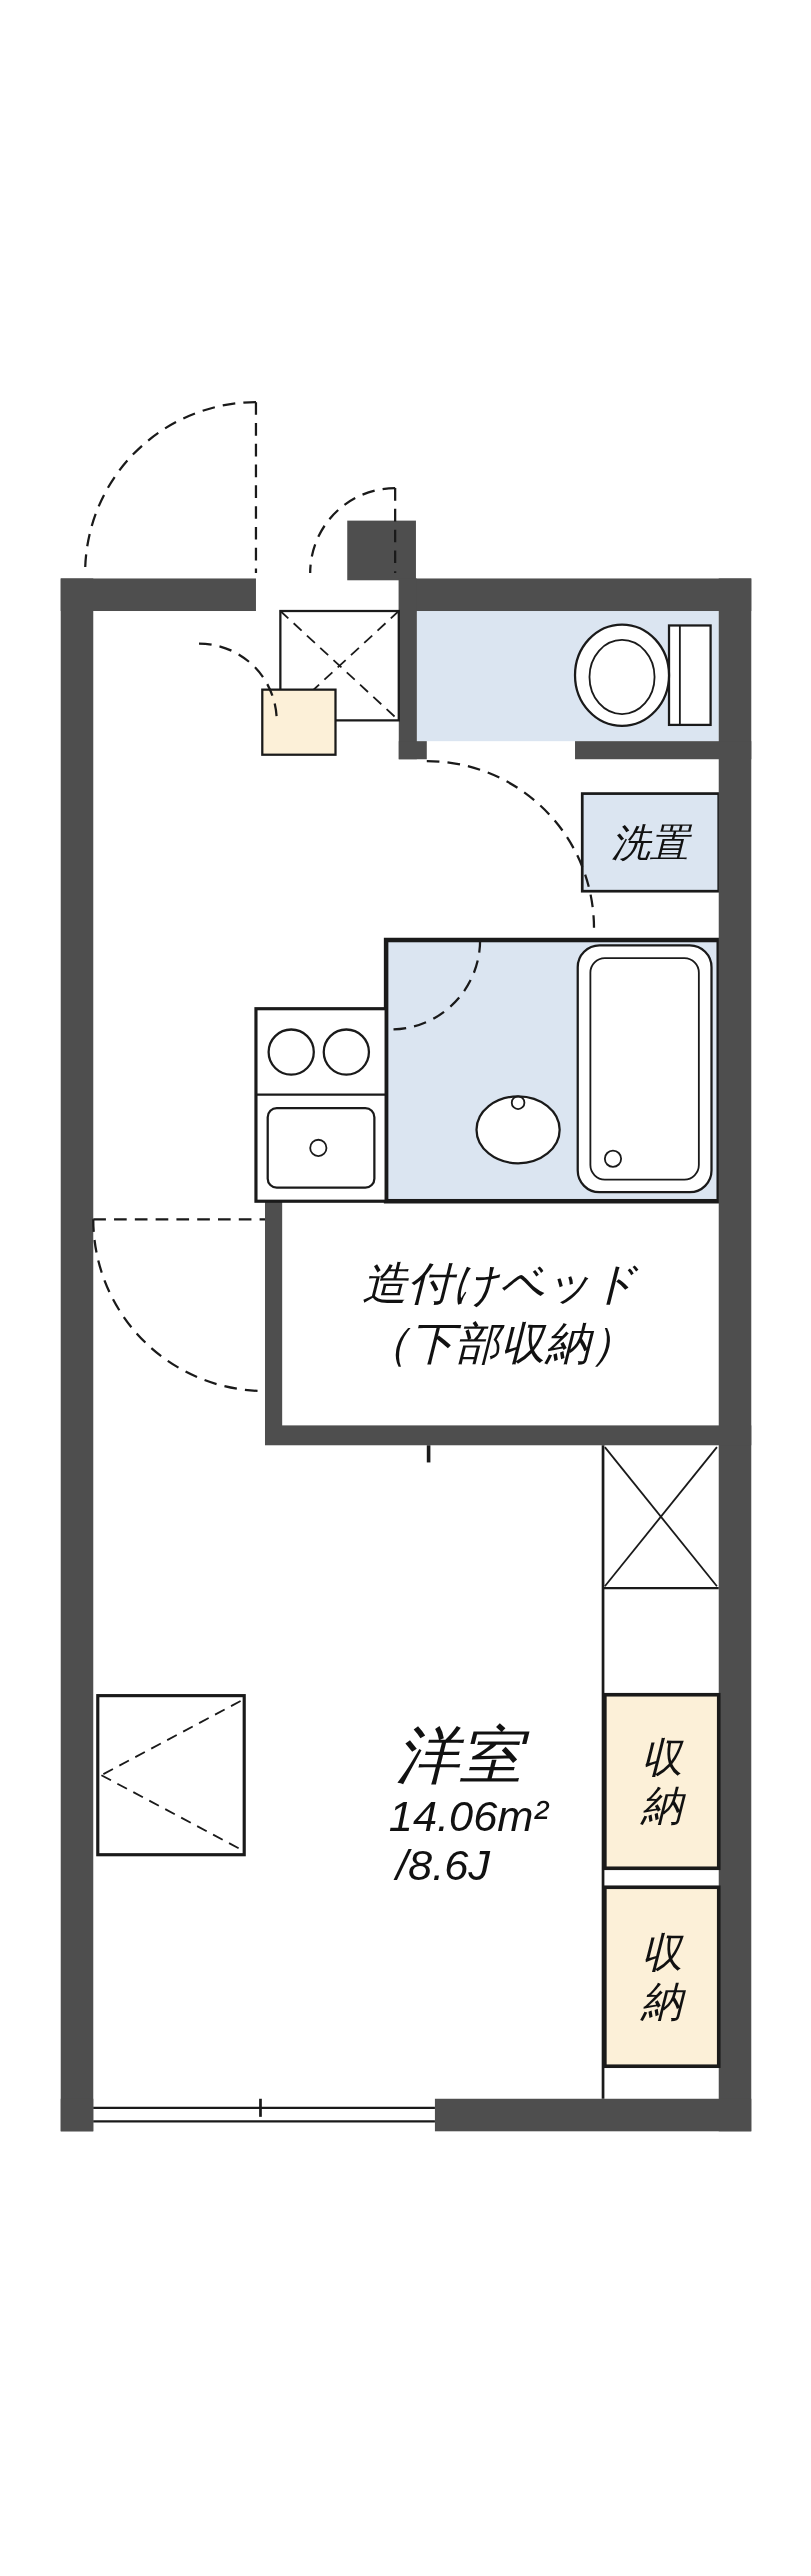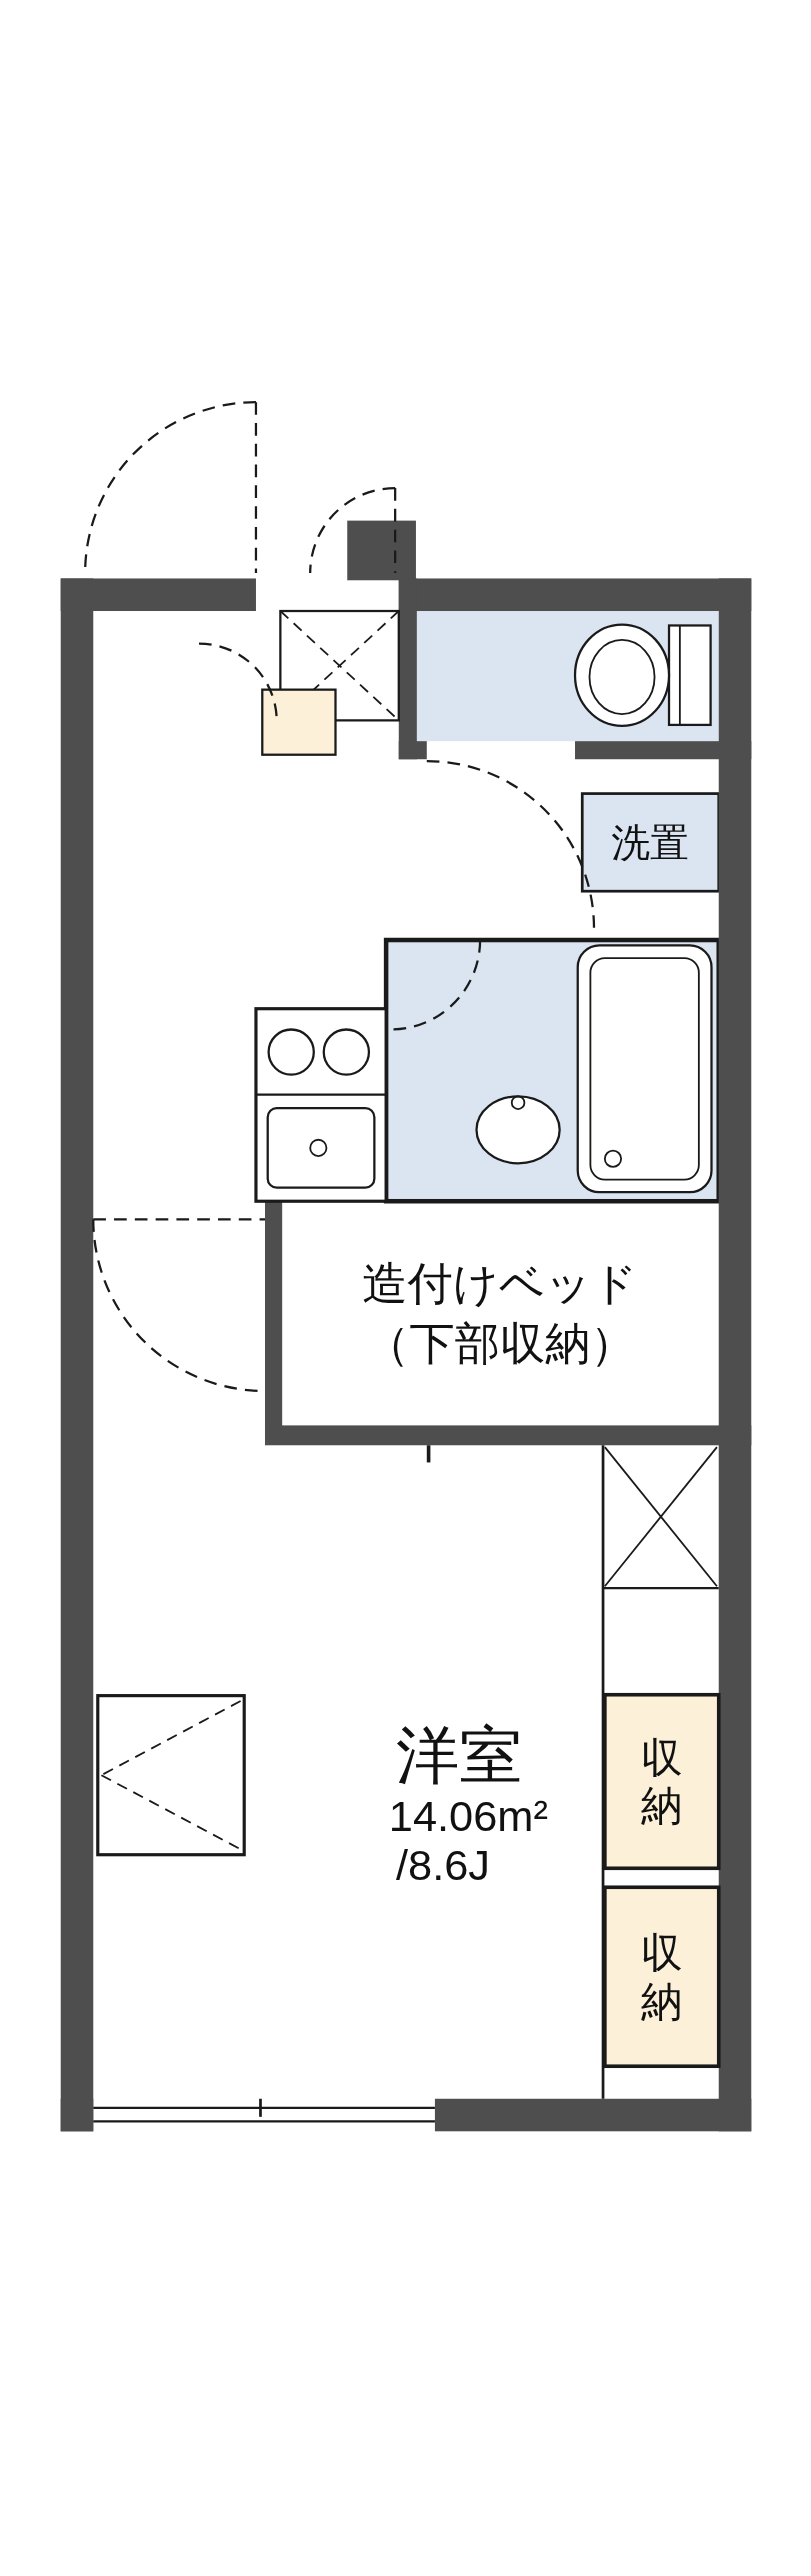--- a/index.html
+++ b/index.html
@@ -1,21 +1,21 @@
 <!DOCTYPE html>
 <html style="--bg: #ffffff; --wall: #4e4e4e; --line: #1a1a1a; --water: #dbe5f1; --cream: #fcf0d8; --text: #111111;font-size:14.5px"><head>
 <meta charset="utf-8">
 <style>
   :root{
     --bg:#ffffff; --wall:#4e4e4e; --line:#1a1a1a;
     --water:#dbe5f1; --cream:#fcf0d8; --text:#111111;
   }
   html,body{margin:0;padding:0;background:var(--bg);}
   .page{position:relative;width:812px;height:2444px;background:var(--bg);
-        font-family:"Liberation Sans",sans-serif;overflow:hidden;}
+        font-family:"Liberation Sans",sans-serif;overflow:hidden;font-style:italic;}
   svg{position:absolute;left:0;top:0;}
   .wall{fill:var(--wall);stroke:none;}
   .ln{stroke:var(--line);fill:none;}
   .white{fill:#ffffff;}
   .fill-water{fill:var(--water);}
   .fill-cream{fill:var(--cream);}
   .fixture{fill:#ffffff;stroke:var(--line);}
   .dash{stroke:var(--line);fill:none;stroke-width:2.5;stroke-dasharray:14 9;}
   .dash2{stroke:var(--line);fill:none;stroke-width:2;stroke-dasharray:12 8;}
   text{fill:var(--text);text-anchor:middle;font-family:"Liberation Sans",sans-serif;}

